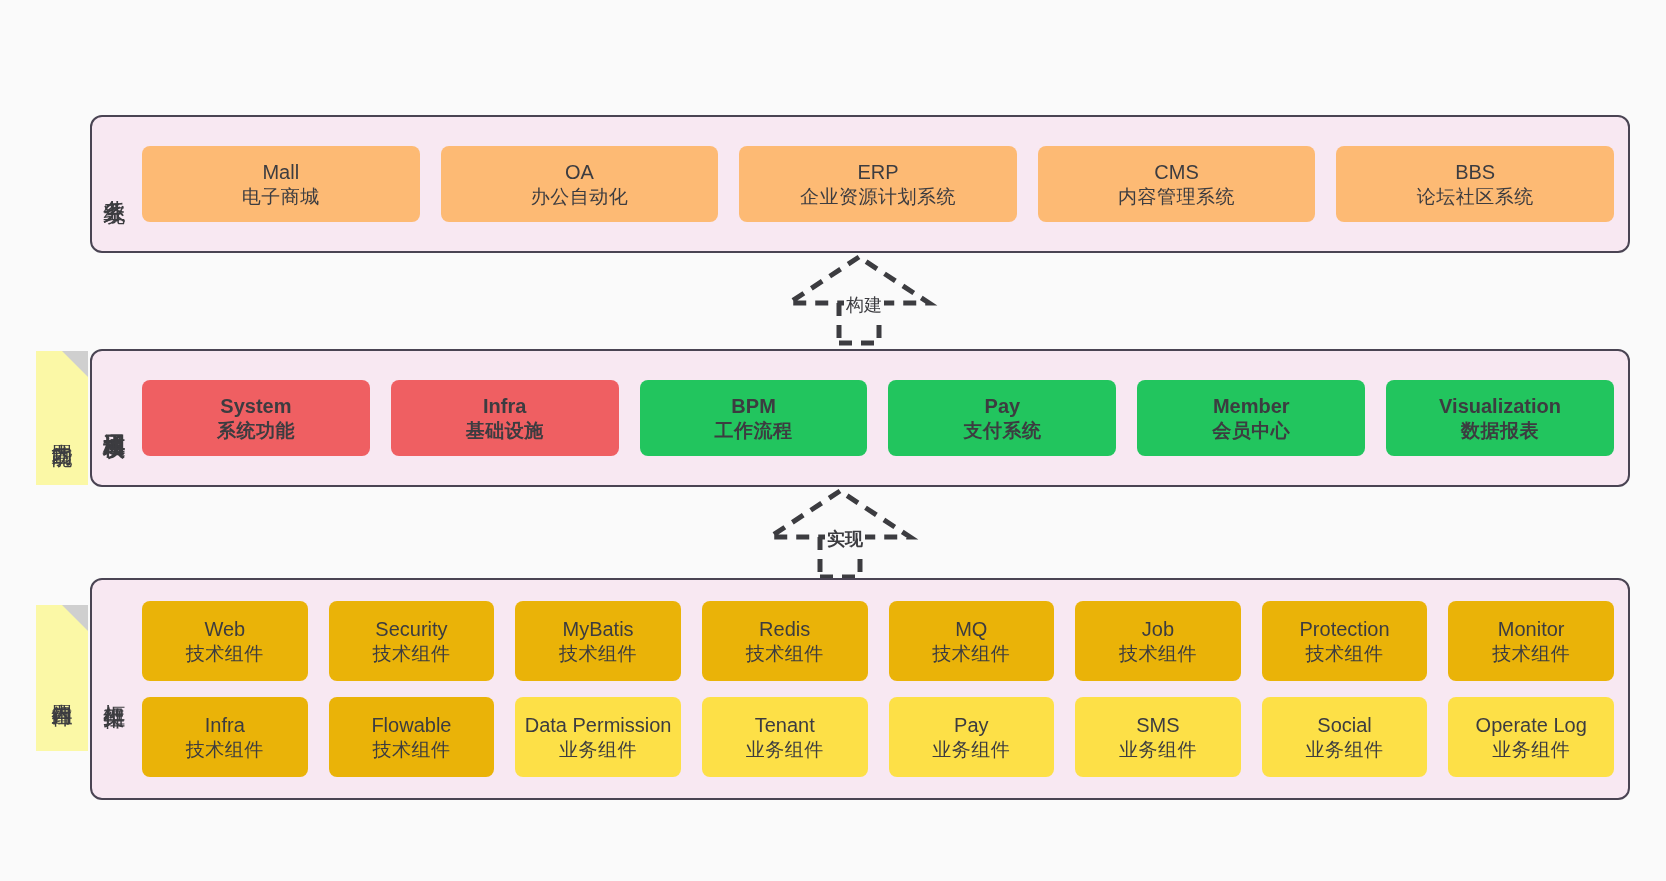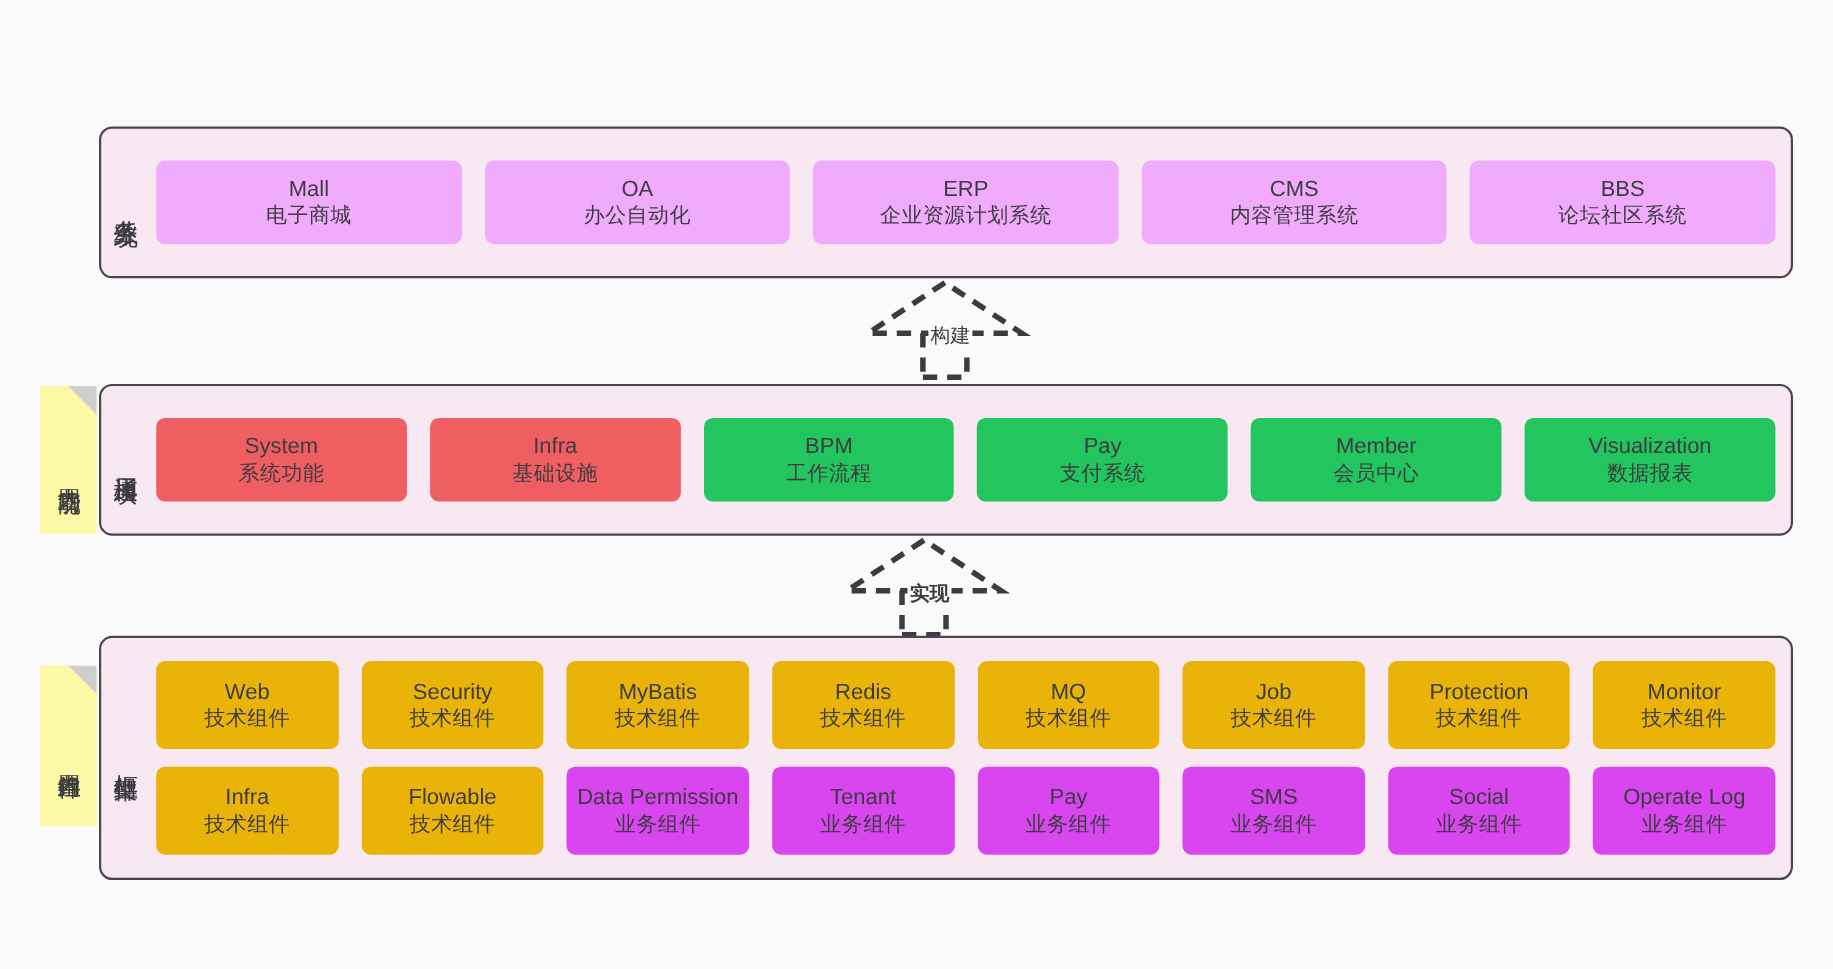--- a/index.html
+++ b/index.html
@@ -80,31 +80,31 @@
   }
   .card .en {
     font-size: 20px;
     white-space: normal;
   }
   .card .cn {
     font-size: 19px;
     letter-spacing: 0.5px;
   }
 
-  .card.blue      { background: #f0abfc; }
+  .card.blue      { background: #fdba74; }
   .card.red       { background: #ef5f62; }
   .card.pink      { background: #22c55e; }
   .card.green     { background: #eab308; }
-  .card.lightgreen{ background: #d946ef; }
+  .card.lightgreen{ background: #fde047; }
 
   
   #layer-business  { left: 90px;  top: 115px; width: 1540px; height: 138px; }
   #layer-business .card { height: 76px; }
 
-  #layer-common    { left: 90px;  top: 349px; width: 1540px; height: 138px; }
+  #layer-common    { left: 90px;  top: 349px; width: 1540px; height: 138px; font-weight: bold; }
   #layer-common .card { height: 76px; }
 
   #layer-framework { left: 90px;  top: 578px; width: 1540px; height: 222px; }
   #layer-framework .card { height: 80px; }
 
   
   .note {
     position: absolute;
     background: #fbf8a6;
     box-sizing: border-box;

